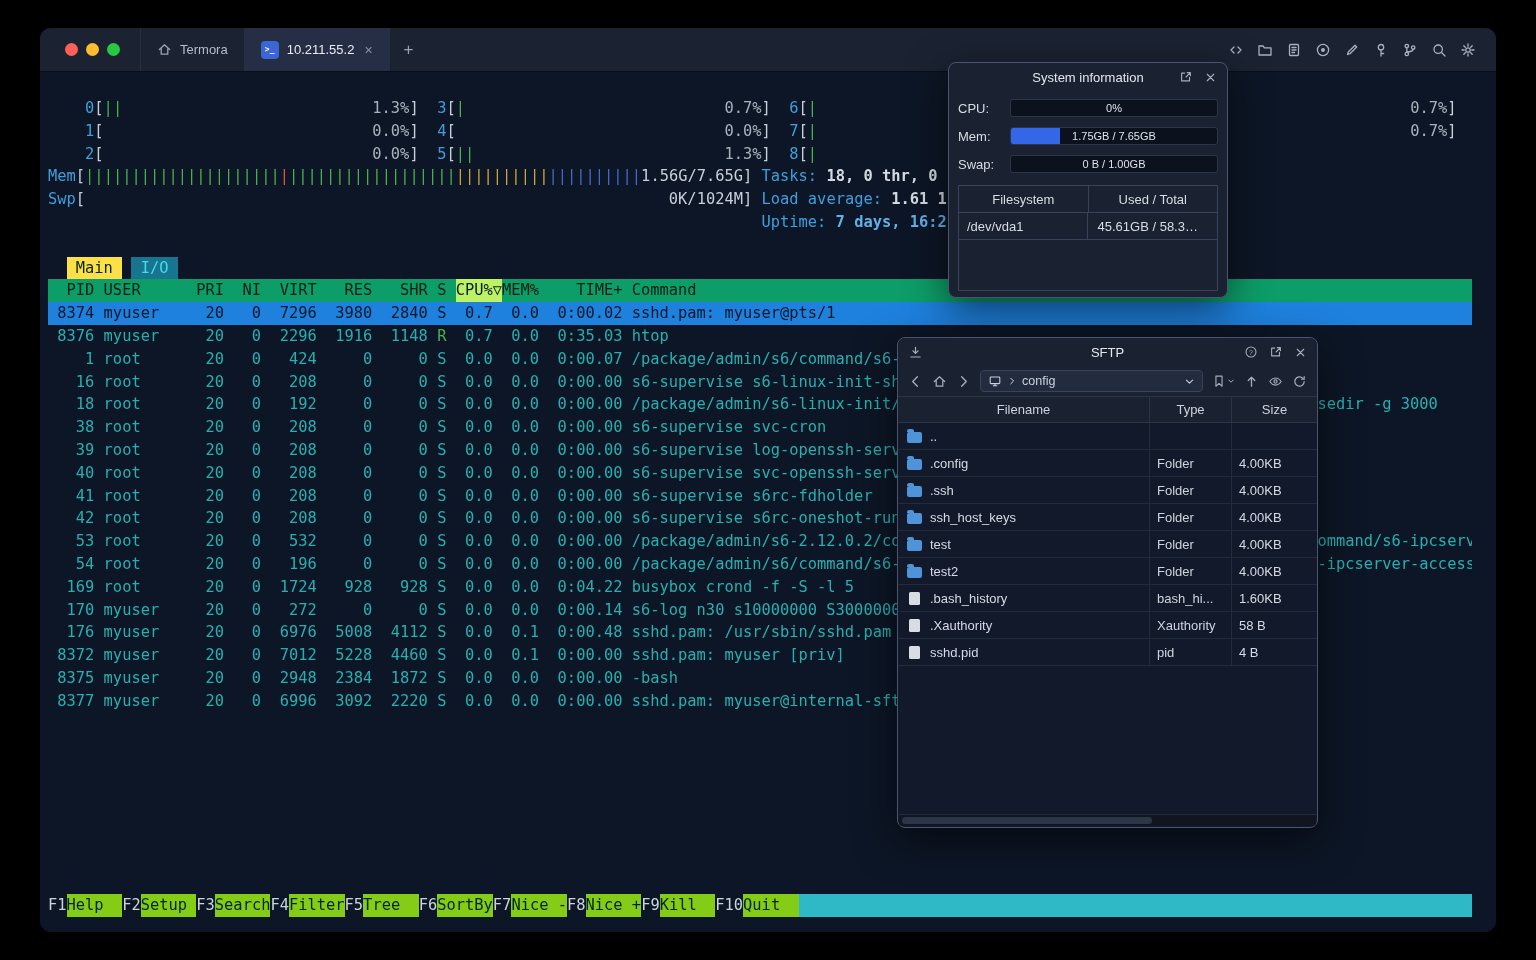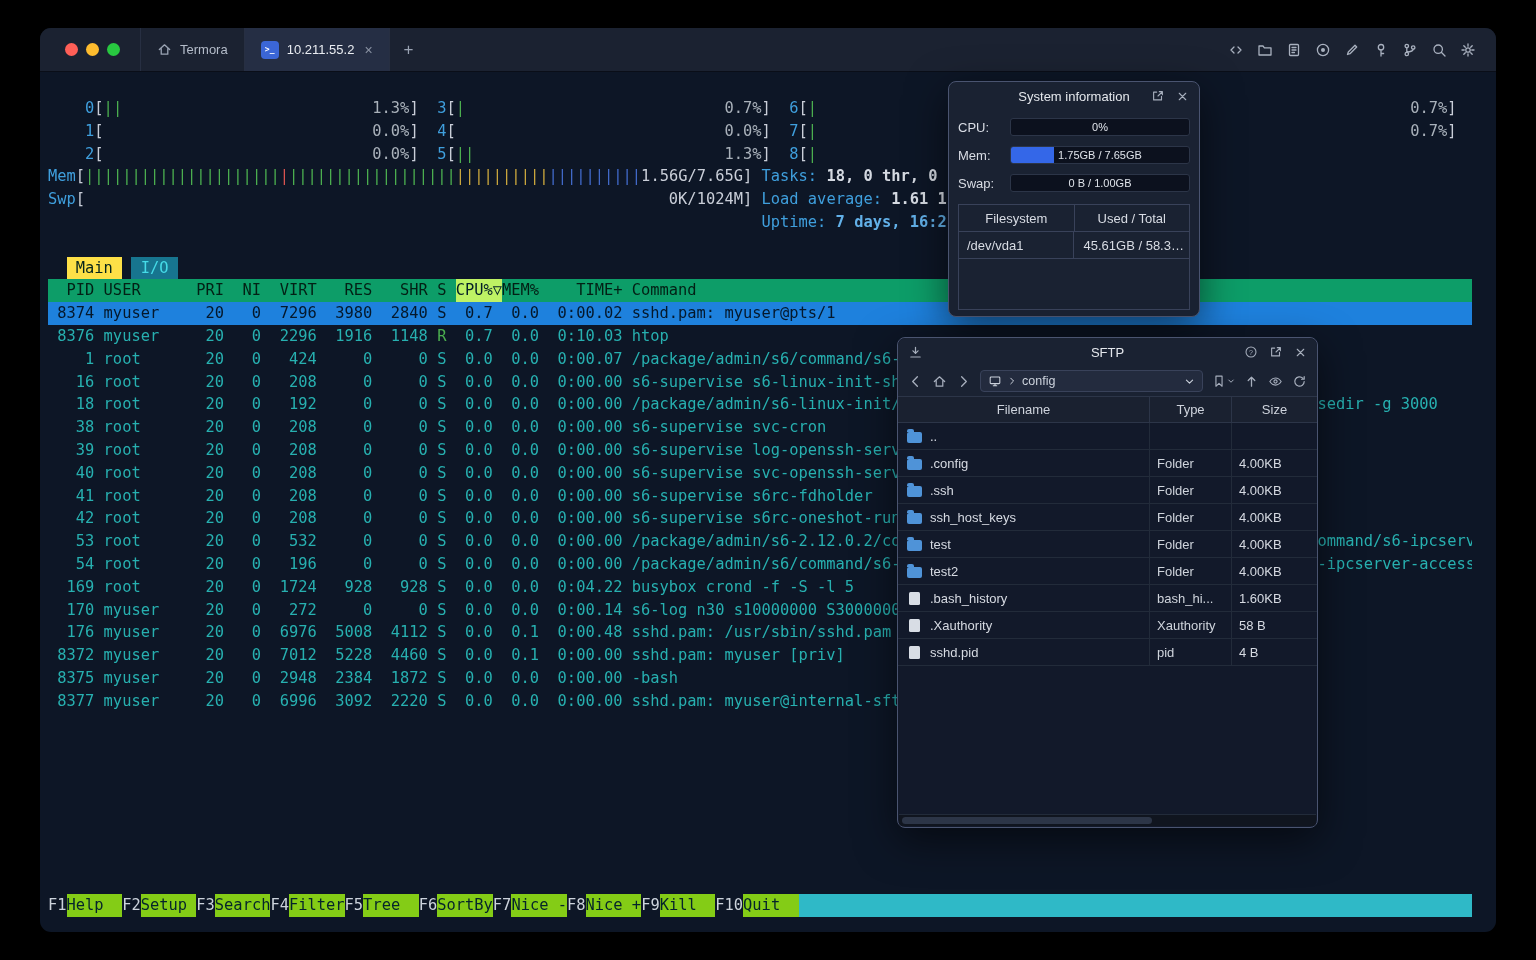--- a/index.html
+++ b/index.html
@@ -89,21 +89,21 @@
   .panel { position:absolute; border:1px solid #4a5470; border-radius:8px;
            box-shadow:0 12px 40px rgba(0,0,0,.55); z-index:10; color:#d8dce4; font-size:13px; }
   .p-titlebar { position:relative; height:28px; display:flex; align-items:center;
                 justify-content:center; color:#e4e7ec; }
   .p-actions { position:absolute; right:10px; top:0; height:100%; display:flex;
                align-items:center; gap:11px; color:#a6aebc; }
   .p-left { position:absolute; left:10px; top:0; height:100%; display:flex;
             align-items:center; color:#a6aebc; }
   .p-icon { display:flex; }
 
-  .sysinfo { left:908px; top:53px; width:252px; height:236px; background:#1a2232; }
+  .sysinfo { left:908px; top:34px; width:280px; height:236px; background:#1a2232; }
   .si-row { display:flex; align-items:center; padding:0 9px; margin-top:10px; }
   .si-row.first { margin-top:8px; }
   .si-label { width:52px; color:#d8dce4; }
   .si-bar { position:relative; flex:1; height:18px; background:#0c111e;
             border:1px solid #2c3548; border-radius:3px; overflow:hidden; }
   .si-fill { position:absolute; left:0; top:0; bottom:0; background:#3467e8; }
   .si-text { position:absolute; width:100%; text-align:center; font-size:11px;
              line-height:16px; color:#dfe3ea; }
   .si-table { margin:12px 9px 0; border:1px solid #39425a; height:106px; overflow:hidden; }
   .si-thead { display:flex; height:27px; border-bottom:1px solid #39425a; }
@@ -290,21 +290,21 @@
           <span class="c c-pid">8376</span>
           <span class="c c-user">myuser</span>
           <span class="c c-pri">20</span>
           <span class="c c-ni">0</span>
           <span class="c c-virt">2296</span>
           <span class="c c-res">1916</span>
           <span class="c c-shr">1148</span>
           <span class="c c-s st-run">R</span>
           <span class="c c-cpu">0.7</span>
           <span class="c c-mem">0.0</span>
-          <span class="c c-time">0:10.03</span>
+          <span class="c c-time">0:35.03</span>
           <span class="c c-cmd">htop</span>
         </div>
 
         <div class="prow">
           <span class="c c-pid">1</span>
           <span class="c c-user">root</span>
           <span class="c c-pri">20</span>
           <span class="c c-ni">0</span>
           <span class="c c-virt">424</span>
           <span class="c c-res">0</span>

